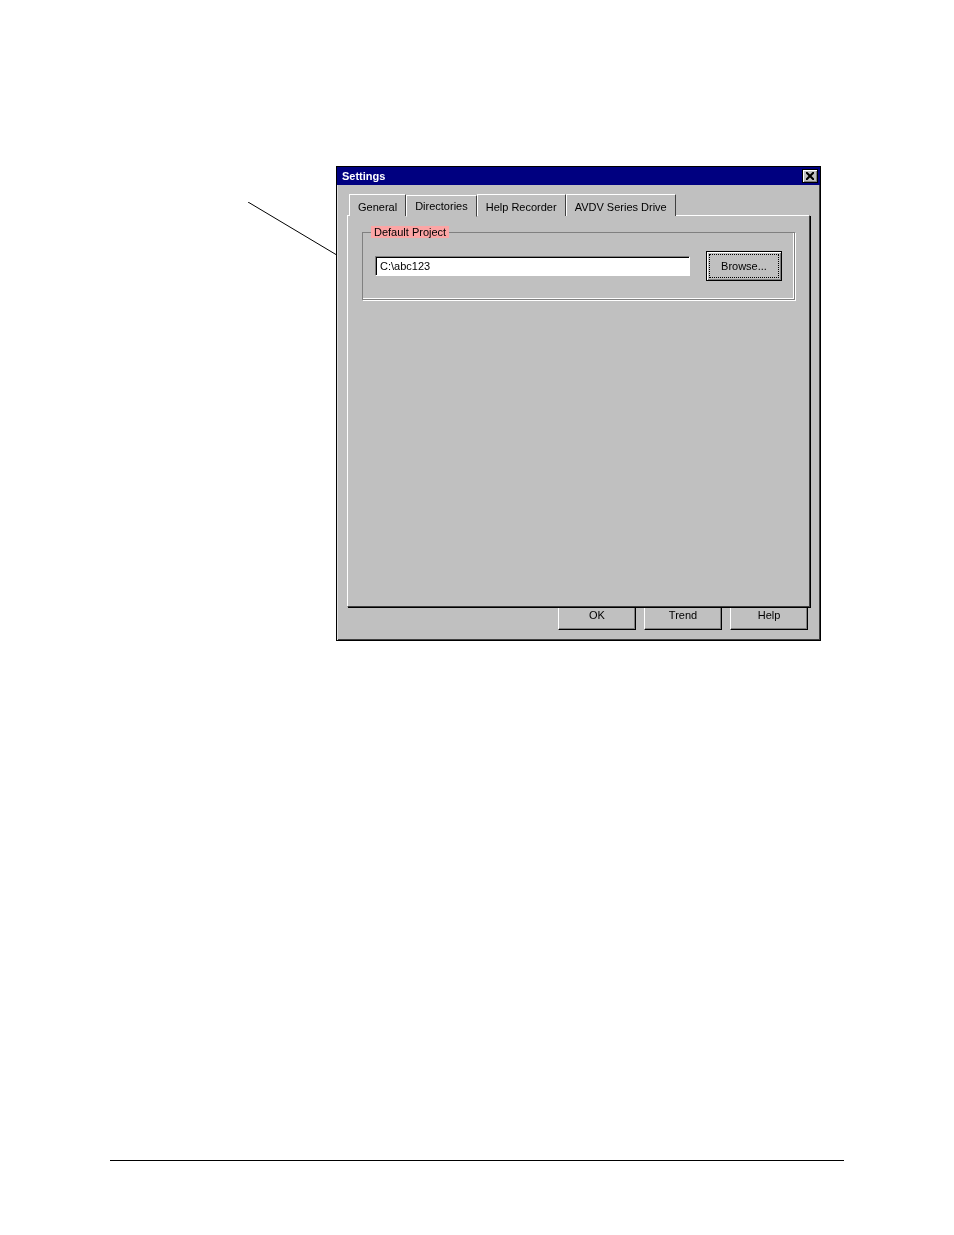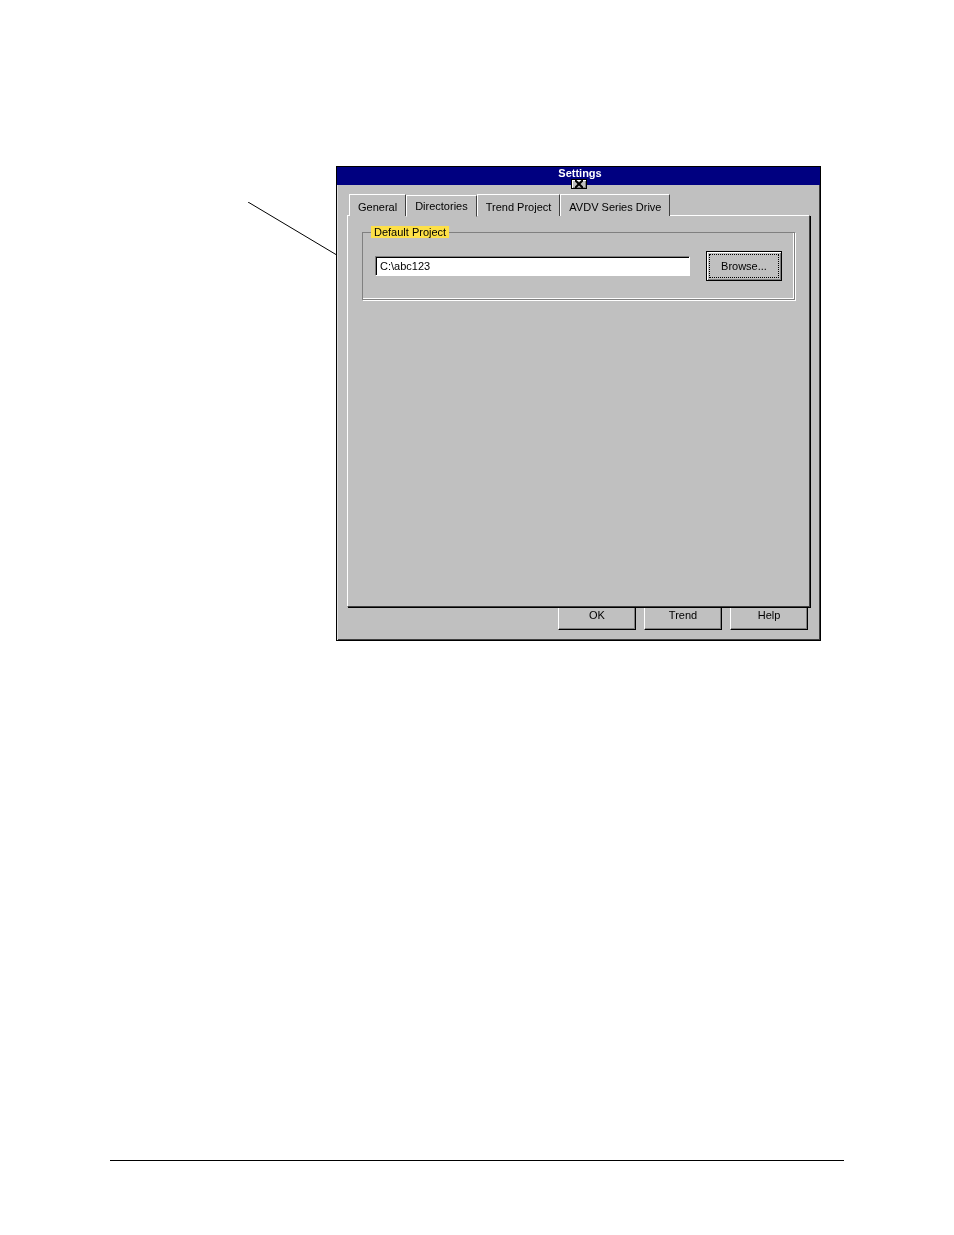--- a/index.html
+++ b/index.html
@@ -30,21 +30,20 @@
     border: 1px solid #000000;
     box-shadow: inset 1px 1px 0 #dfdfdf, inset -1px -1px 0 #404040;
   }
   .titlebar {
     height: 18px;
     background: #000080;
     display: flex;
     align-items: center;
     justify-content: space-between;
     padding: 0 2px;
-    flex-direction: column;
   }
   .titlebar-text {
     color: #ffffff;
     font-weight: bold;
     font-size: 11px;
     padding-left: 3px;
   }
   .close-btn {
     width: 16px;
     height: 14px;
@@ -106,21 +105,21 @@
     position: relative;
     border: 1px solid #808080;
     box-shadow: inset -1px -1px 0 #ffffff, 1px 1px 0 #ffffff;
     padding: 18px 12px 14px 12px;
     height: 68px;
   }
   .groupbox-legend {
     position: absolute;
     top: -7px;
     left: 8px;
-    background: #fde047;
+    background: #fca5a5;
     padding: 0 3px;
     font-size: 11px;
     color: #000000;
   }
   .path-row {
     display: flex;
     align-items: center;
     gap: 16px;
   }
   .path-input {
@@ -190,21 +189,21 @@
         <line x1="0" y1="0" x2="8" y2="8" stroke="#000000" stroke-width="2"></line>
         <line x1="8" y1="0" x2="0" y2="8" stroke="#000000" stroke-width="2"></line>
       </svg>
     </div>
   </div>
 
   <div class="dialog-body">
     <div class="tabstrip">
       <div class="tab">General</div>
       <div class="tab active">Directories</div>
-      <div class="tab">Trend Project</div>
+      <div class="tab">Help Recorder</div>
       <div class="tab">AVDV Series Drive</div>
     </div>
 
     <div class="tab-panel">
       <div class="groupbox">
         <div class="groupbox-legend">Default Project</div>
         <div class="path-row">
           <input class="path-input" type="text" value="C:\abc123" style="">
           <button class="btn default">Browse...</button>
         </div>

